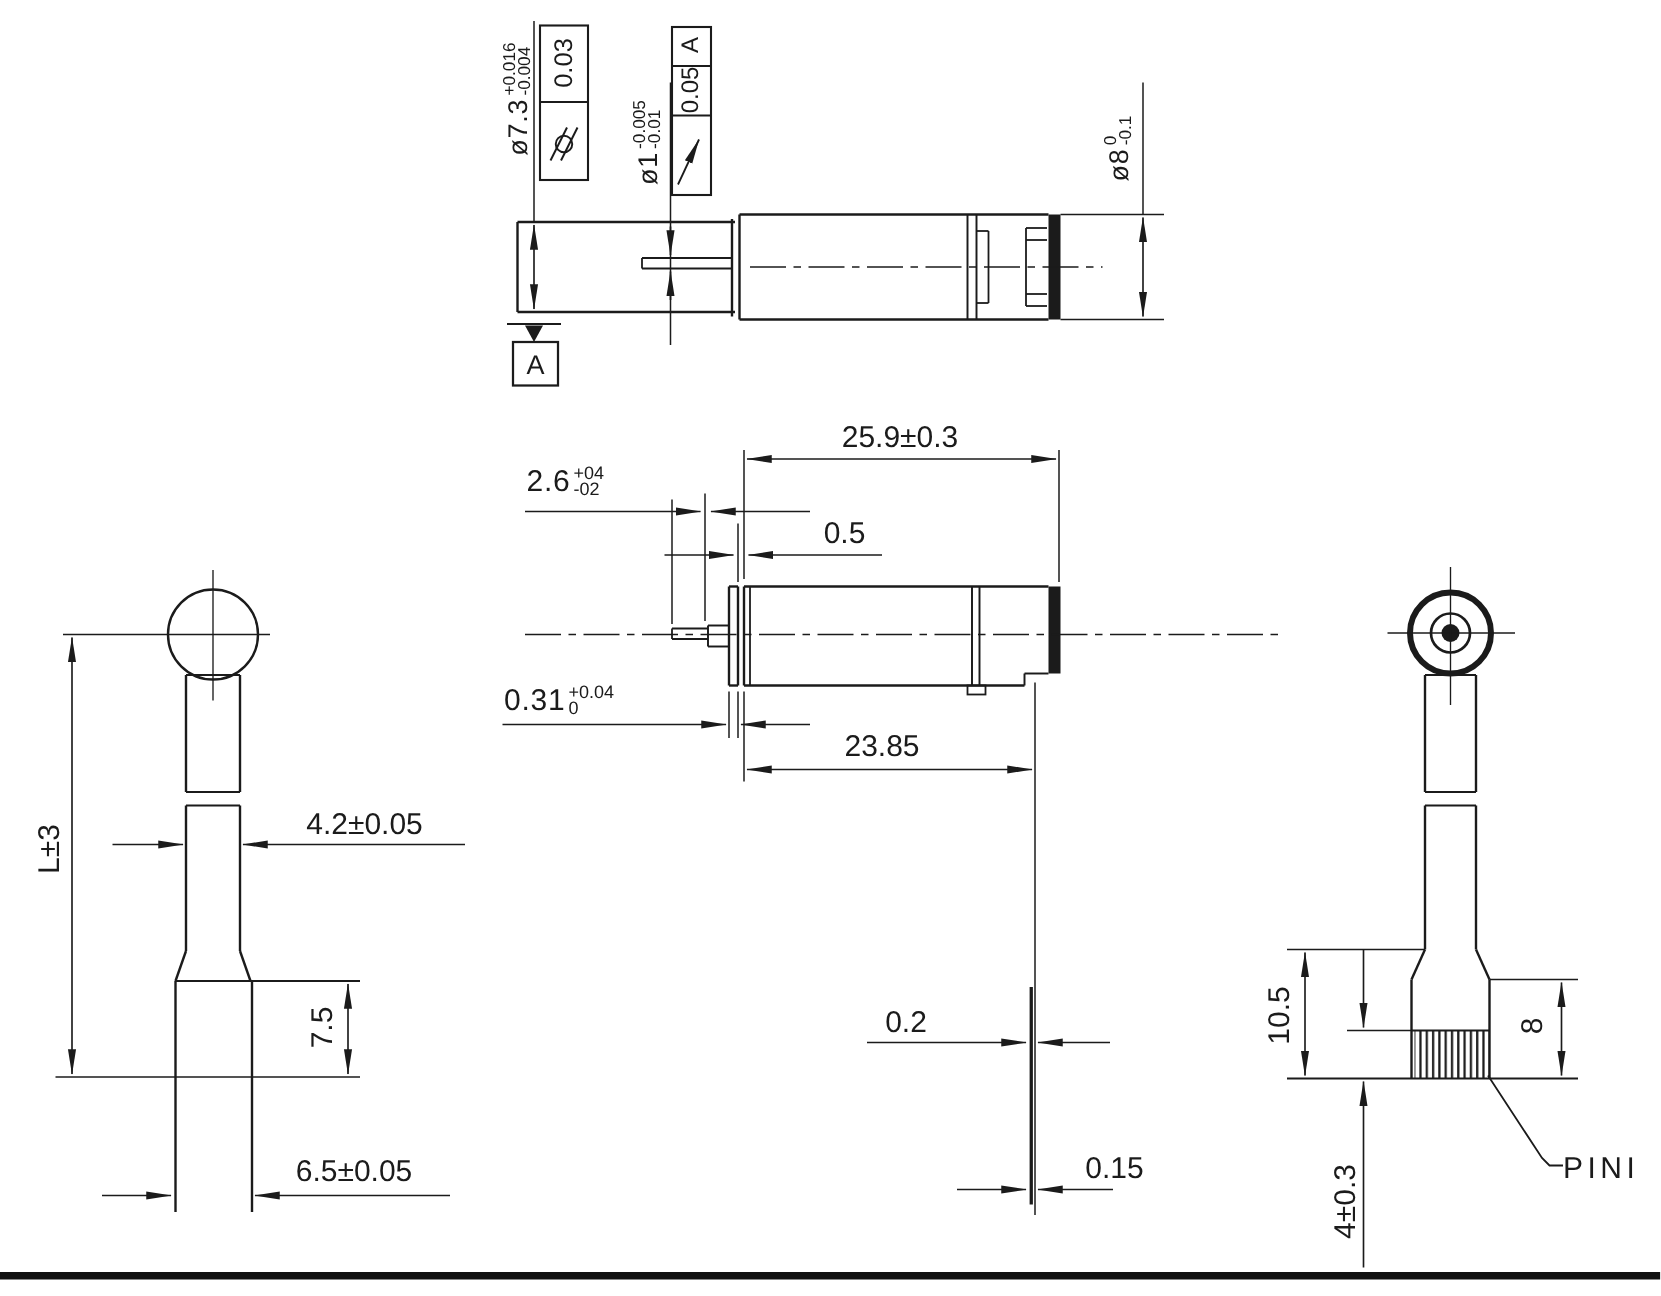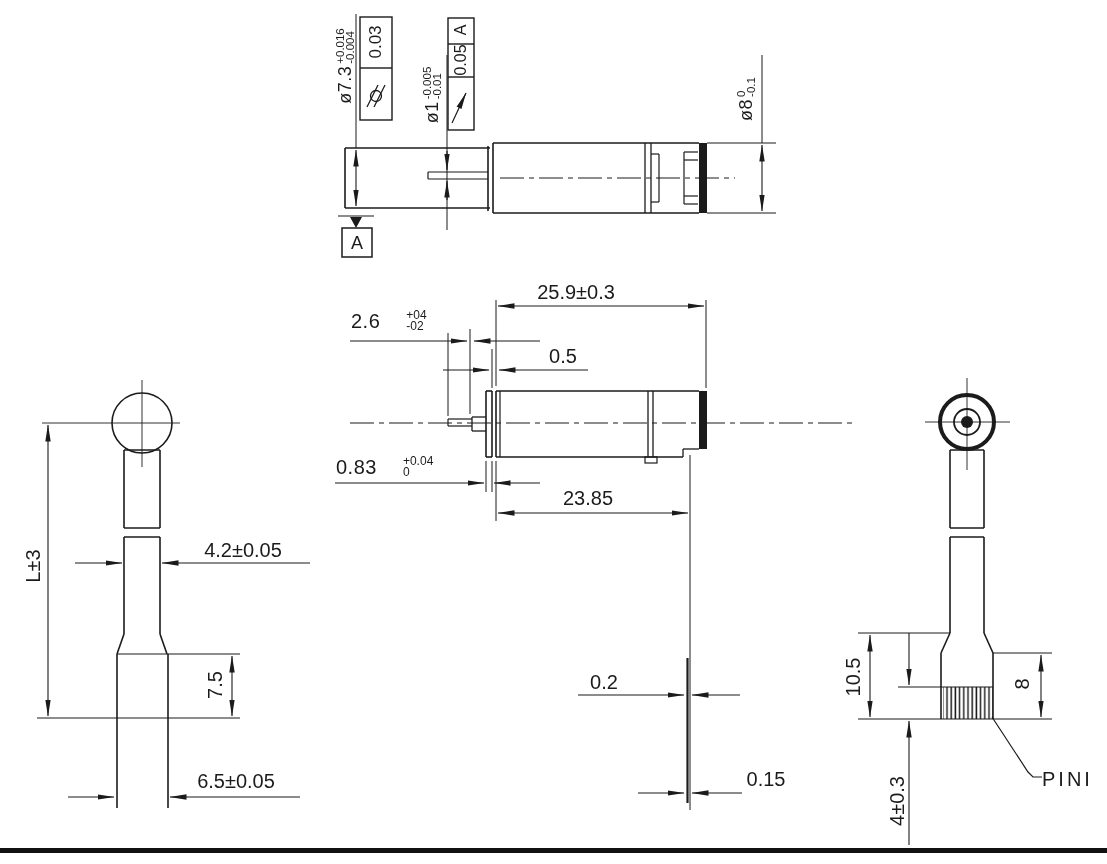--- a/index.html
+++ b/index.html
@@ -1,21 +1,21 @@
 <!DOCTYPE html>
 <html><head>
 <meta charset="utf-8">
 <style>
   html,body{margin:0;padding:0;background:#fff;}
   #stage{position:relative;width:1107px;height:864px;background:#ffffff;overflow:hidden;
          font-family:"Liberation Sans","DejaVu Sans",sans-serif;color:#1b1b1b;}
   #geom{position:absolute;left:0;top:0;}
   .txt{position:absolute;display:flex;align-items:center;justify-content:center;
        white-space:nowrap;font-size:20px;color:#1b1b1b;}
-  .left{justify-content:flex-start;gap:24px;}
+  .left{justify-content:flex-start;}
   .vtext{transform:rotate(-90deg);transform-origin:center center;}
   .tol{display:flex;flex-direction:column;justify-content:center;margin-left:2px;
        font-size:12px;line-height:11px;}
   .tol i{font-style:normal;display:block;}
   .base{letter-spacing:0.5px;}
   .fs17{font-size:17px;}
   .fs16{font-size:16px;}
   .fs18{font-size:18px;}
   .sp3{letter-spacing:3px;}
   .toln{font-size:11.5px;line-height:10.5px;}
@@ -265,39 +265,39 @@
 <div class="txt vtext fs16" style="left:444px;top:48px;width:34px;height:24px;">0.05</div>
 <div class="txt vtext" style="left:701px;top:83px;width:90px;height:32px;">
   <span class="base fs18">ø8</span>
   <span class="tol toln">
     <i>0</i>
     <i>-0.1</i>
   </span>
 </div>
 <div class="txt fs18" style="left:342px;top:230px;width:30px;height:26px;">A</div>
 
-<div class="txt" style="left:516px;top:280px;width:120px;height:24px;">25.9±0.3</div>
+<div class="txt" style="left:540px;top:280px;width:120px;height:24px;">25.9±0.3</div>
 <div class="txt left" style="left:351px;top:307px;width:110px;height:28px;">
   <span class="base">2.6</span>
   <span class="tol">
     <i>+04</i>
     <i>-02</i>
   </span>
 </div>
 <div class="txt" style="left:538px;top:344px;width:50px;height:24px;">0.5</div>
 <div class="txt left" style="left:336px;top:453px;width:120px;height:28px;">
-  <span class="base">0.83</span>
+  <span class="base">0.31</span>
   <span class="tol">
     <i>+0.04</i>
     <i>0</i>
   </span>
 </div>
 <div class="txt" style="left:538px;top:486px;width:100px;height:24px;">23.85</div>
 <div class="txt" style="left:579px;top:670px;width:50px;height:24px;">0.2</div>
-<div class="txt" style="left:736px;top:767px;width:60px;height:24px;">0.15</div>
+<div class="txt" style="left:713px;top:767px;width:60px;height:24px;">0.15</div>
 
 <div class="txt vtext" style="left:3px;top:553px;width:60px;height:26px;">L±3</div>
 <div class="txt" style="left:168px;top:538px;width:150px;height:24px;text-align:center;">4.2±0.05</div>
 <div class="txt vtext" style="left:193px;top:673px;width:44px;height:24px;">7.5</div>
 <div class="txt" style="left:161px;top:769px;width:150px;height:24px;text-align:right;">6.5±0.05</div>
 
 <div class="txt vtext" style="left:825px;top:665px;width:56px;height:24px;">10.5</div>
 <div class="txt vtext" style="left:1010px;top:672px;width:24px;height:24px;">8</div>
 <div class="txt vtext" style="left:859px;top:789px;width:76px;height:24px;">4±0.3</div>
 <div class="txt left sp3" style="left:1042px;top:766px;width:70px;height:26px;">PINI</div>

